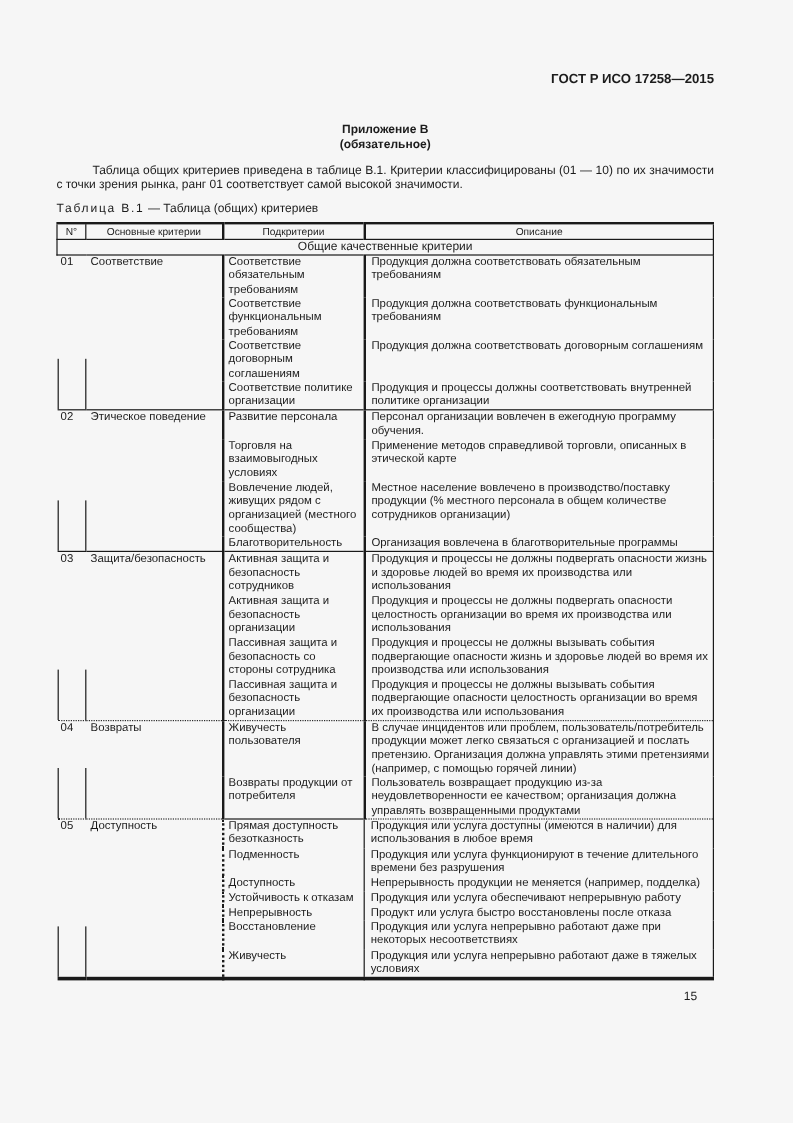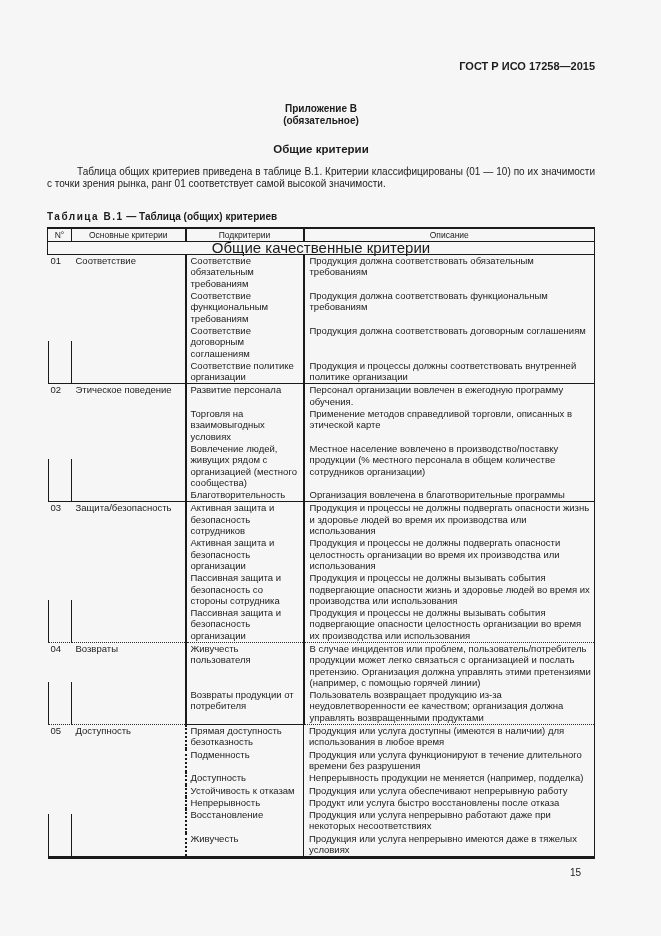--- a/index.html
+++ b/index.html
@@ -10,21 +10,21 @@
     color:var(--text,#1c1c1c);
     -webkit-font-smoothing:antialiased;
   }
   .page{position:relative;width:661px;height:936px;overflow:hidden;}
   .content{margin-left:47px;width:548px;padding-top:60px;}
 
   .doc-header{text-align:right;font-weight:bold;font-size:11px;line-height:13px;}
   .annex-title{margin-top:30px;text-align:center;font-weight:bold;font-size:10px;line-height:12px;}
   .section-title{margin-top:15px;text-align:center;font-weight:bold;font-size:11.5px;line-height:14px;}
   .intro{margin:10px 0 0 0;font-size:10px;line-height:11.6px;text-align:justify;text-indent:30px;}
-  .caption{margin-top:21px;font-size:10px;line-height:13px;font-weight:bold;}
+  .caption{margin-top:8px;font-size:10px;line-height:13px;}
   .caption .cap-label{letter-spacing:1.5px;}
 
   table.criteria{
     margin-top:4px;width:548px;table-layout:fixed;border-collapse:collapse;
     font-size:9.5px;line-height:11.3px;
     border-top:2px solid var(--border,#1a1a1a);
     border-bottom:3px solid var(--border,#1a1a1a);
     border-right:1px solid var(--border,#1a1a1a);
   }
   col.c-num{width:24px;}
@@ -33,21 +33,21 @@
 
   th{
     font-weight:normal;font-size:8.5px;line-height:10px;padding:1px 2px;
     text-align:center;border:1px solid var(--border,#1a1a1a);
   }
   th.col-sub{border-left-width:2px;border-right-width:2px;}
   th.col-num{border-left:1px solid var(--border,#1a1a1a);}
 
   tr.section-row td{
     border:1px solid var(--border,#1a1a1a);
-    text-align:center;font-size:15px;padding:0 2px;height:12px;
+    text-align:center;font-size:10px;padding:0 2px;height:12px;
   }
 
   td{vertical-align:top;padding:0 3px 1px 3px;}
   td.num{position:relative;padding-left:3px;}
   
   td.num::before{content:"";position:absolute;left:0;bottom:0;width:1px;height:42px;background:var(--border,#1a1a1a);}
   td.num::after{content:"";position:absolute;right:0;bottom:0;width:1px;height:42px;background:var(--border,#1a1a1a);}
   td.name{border-right:2px solid var(--border,#1a1a1a);padding-left:4px;}
   td.sub{border-right:2px solid var(--border,#1a1a1a);padding-left:4px;}
   td.desc{padding-left:5px;}
@@ -66,21 +66,20 @@
 <div class="page">
   <div class="content">
 
     <div class="doc-header">ГОСТ Р ИСО 17258—2015</div>
 
     <div class="annex-title">
       <div>Приложение В</div>
       <div>(обязательное)</div>
     </div>
 
-    <div class="section-title">Общие критерии</div>
 
     <p class="intro">Таблица общих критериев приведена в таблице В.1. Критерии классифицированы (01 — 10) по их значимости с точки зрения рынка, ранг 01 соответствует самой высокой значимости.</p>
 
     <div class="caption">
       <span class="cap-label">Таблица В.1</span>
       <span>— Таблица (общих) критериев</span>
     </div>
 
     <table class="criteria">
       <colgroup>
@@ -186,20 +185,20 @@
           <tr>
             <td class="sub alt">Непрерывность</td>
             <td class="desc">Продукт или услуга быстро восстановлены после отказа</td>
           </tr>
           <tr>
             <td class="sub alt">Восстановление</td>
             <td class="desc">Продукция или услуга непрерывно работают даже при некоторых несоответствиях</td>
           </tr>
           <tr>
             <td class="sub alt">Живучесть</td>
-            <td class="desc">Продукция или услуга непрерывно имеются даже в тяжелых условиях</td>
+            <td class="desc">Продукция или услуга непрерывно работают даже в тяжелых условиях</td>
           </tr>
         </tbody>
     </table>
 
     <div class="page-number">15</div>
   </div>
 </div>
 
 </body></html>

